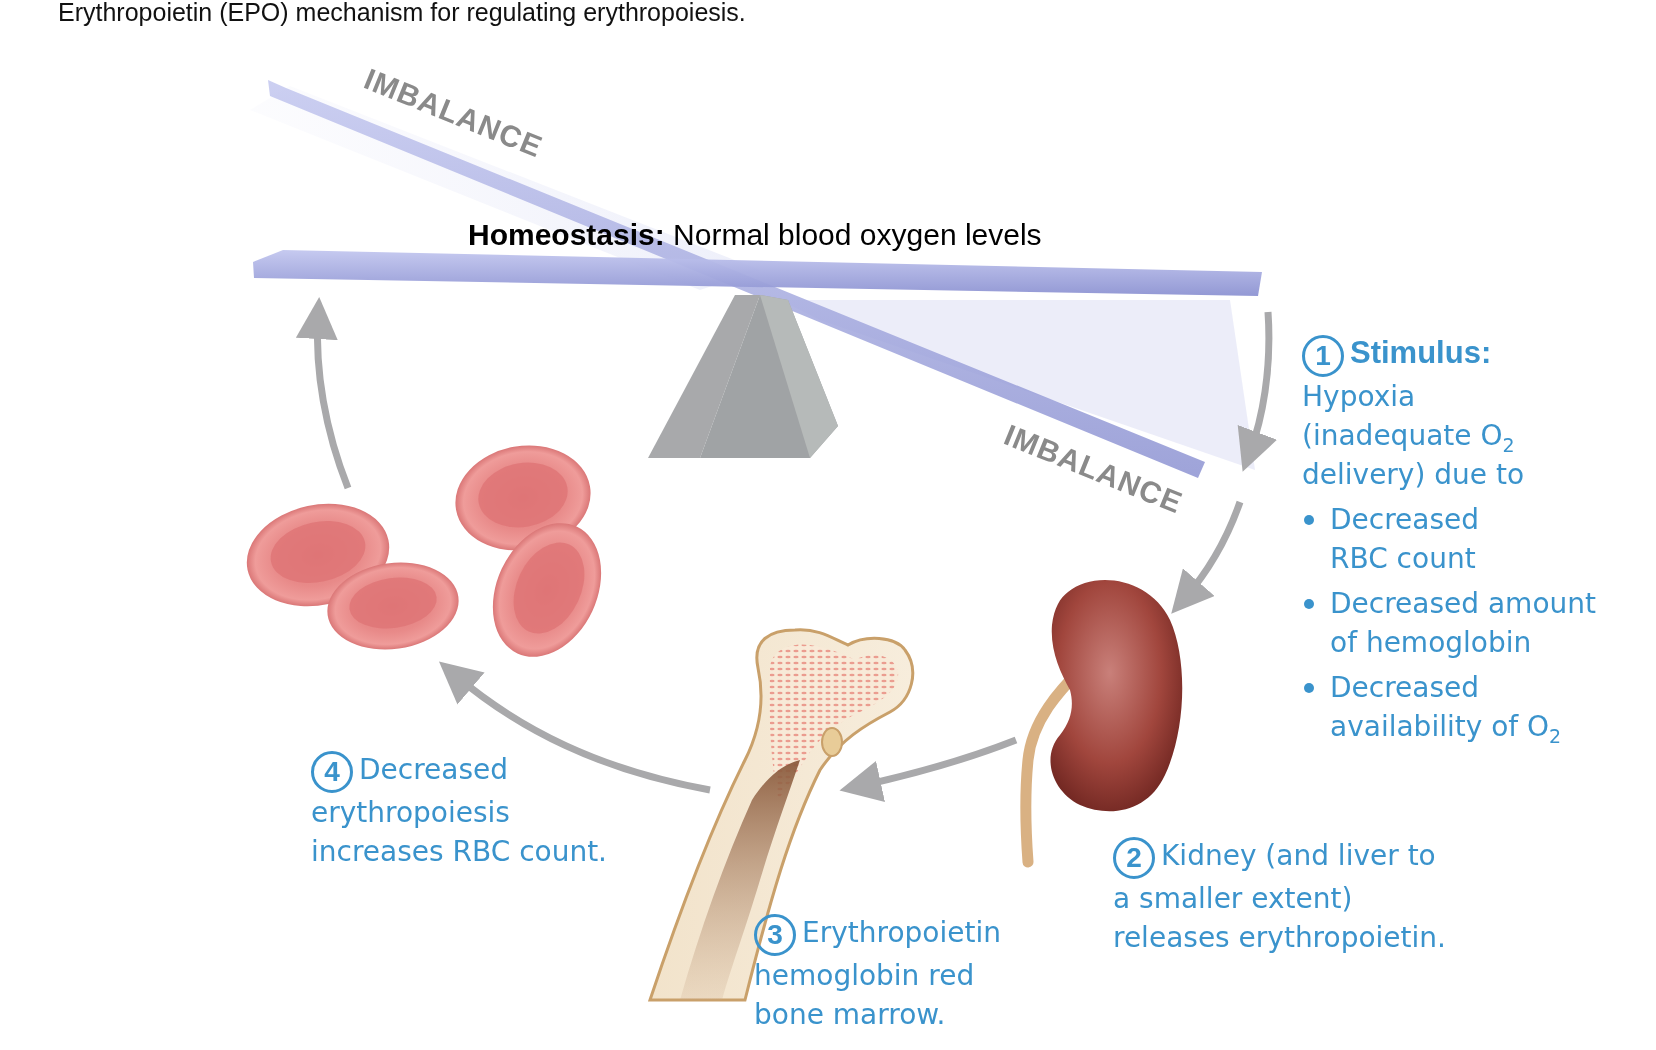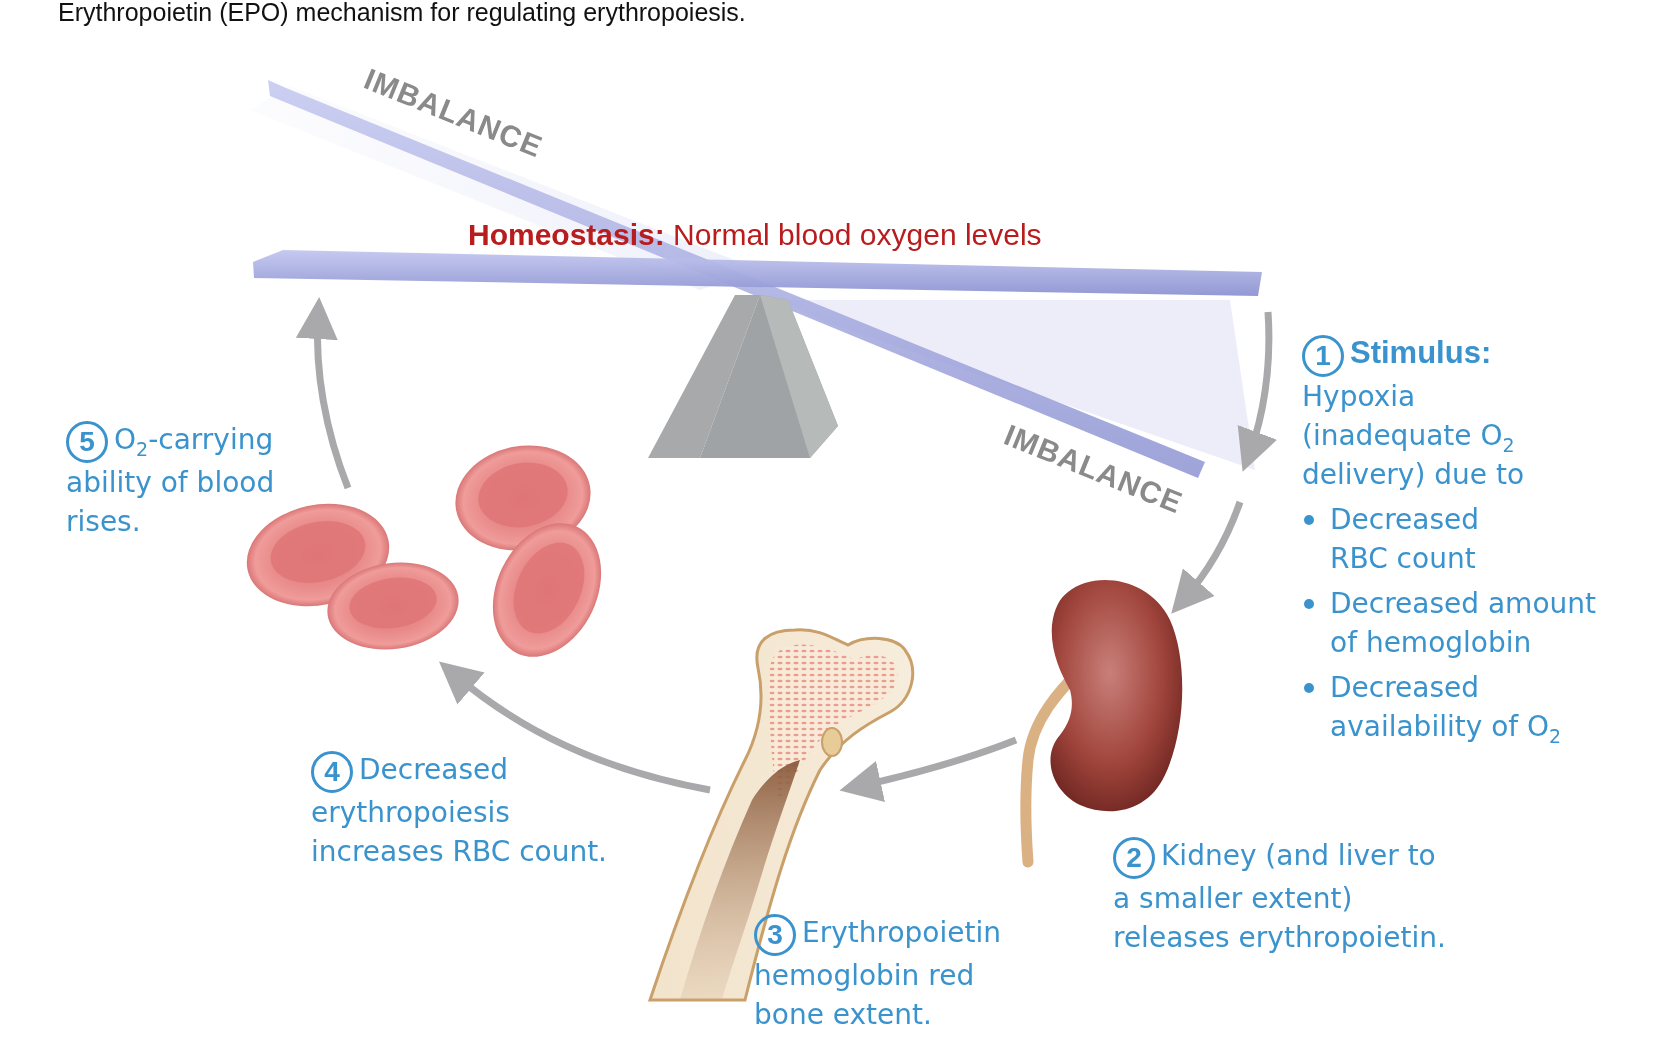--- a/index.html
+++ b/index.html
@@ -1,19 +1,19 @@
 <!DOCTYPE html>
 <html><head>
 <meta charset="utf-8">
 <style>
   html, body { margin:0; padding:0; background:#ffffff; }
   body { width:1656px; height:1050px; position:relative; overflow:hidden; font-family:"DejaVu Sans", sans-serif; }
   #stage { position:absolute; left:0; top:0; width:1656px; height:997px; }
   .caption { position:absolute; left:58px; top:-2px; font-family:"Liberation Sans", sans-serif; font-size:25px; color:#111; white-space:nowrap; }
-  .homeo { position:absolute; left:468px; top:218px; font-family:"Liberation Sans", sans-serif; font-size:30px; color:#b91c1c; white-space:nowrap; }
+  .homeo { position:absolute; left:468px; top:218px; font-family:"Liberation Sans", sans-serif; font-size:30px; color:#000000; white-space:nowrap; }
   .homeo b { font-weight:bold; }
   .imb { position:absolute; font-family:"Liberation Sans", sans-serif; font-weight:bold; font-size:30px; color:#8a8a8a; letter-spacing:1px; white-space:nowrap; transform-origin:left top; }
   .imb1 { left:372px; top:62px; transform:rotate(22deg); }
   .imb2 { left:1012px; top:418px; transform:rotate(22deg); }
   .step { position:absolute; font-family:"DejaVu Sans", sans-serif; color:#3a93cc; font-size:28px; line-height:39px; white-space:nowrap; }
   .num { display:inline-block; width:36px; height:36px; border:3px solid #3a93cc; border-radius:50%; text-align:center; line-height:36px; font-family:"Liberation Sans", sans-serif; font-weight:bold; font-size:28px; color:#3a93cc; margin-right:6px; vertical-align:-2px; box-sizing:content-box; }
   .step1 { left:1302px; top:333px; }
   .step1 .title { font-weight:bold; font-family:"Liberation Sans", sans-serif; font-size:31px; }
   .bullet { position:relative; padding-left:28px; }
   .bullet .dot { position:absolute; left:2px; top:15px; width:10px; height:10px; background:#3a93cc; border-radius:50%; }
@@ -157,27 +157,22 @@
 
   <div class="step step2">
     <div><span class="num">2</span><span>Kidney (and liver to</span></div>
     <div>a smaller extent)</div>
     <div>releases erythropoietin.</div>
   </div>
 
   <div class="step step3">
     <div><span class="num">3</span><span>Erythropoietin</span></div>
     <div>hemoglobin red</div>
-    <div>bone extent.</div>
+    <div>bone marrow.</div>
   </div>
 
   <div class="step step4">
     <div><span class="num">4</span><span>Decreased</span></div>
     <div>erythropoiesis</div>
     <div>increases RBC count.</div>
   </div>
 
-  <div class="step step5">
-    <div><span class="num">5</span><span>O</span><sub>2</sub><span>-carrying</span></div>
-    <div>ability of blood</div>
-    <div>rises.</div>
-  </div>
 </div>
 
 </body></html>

